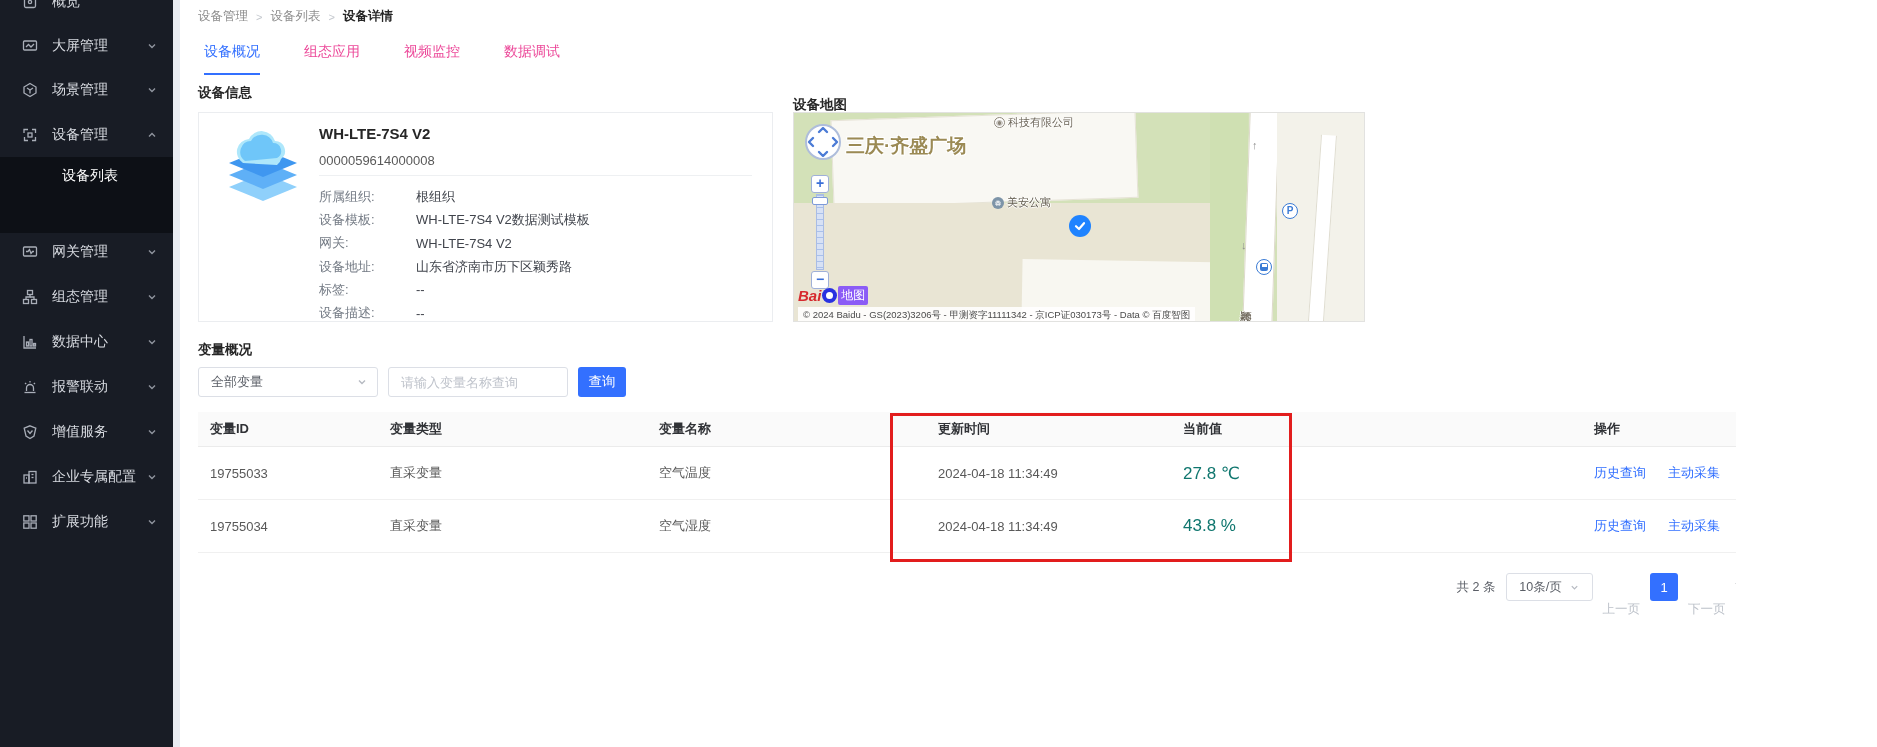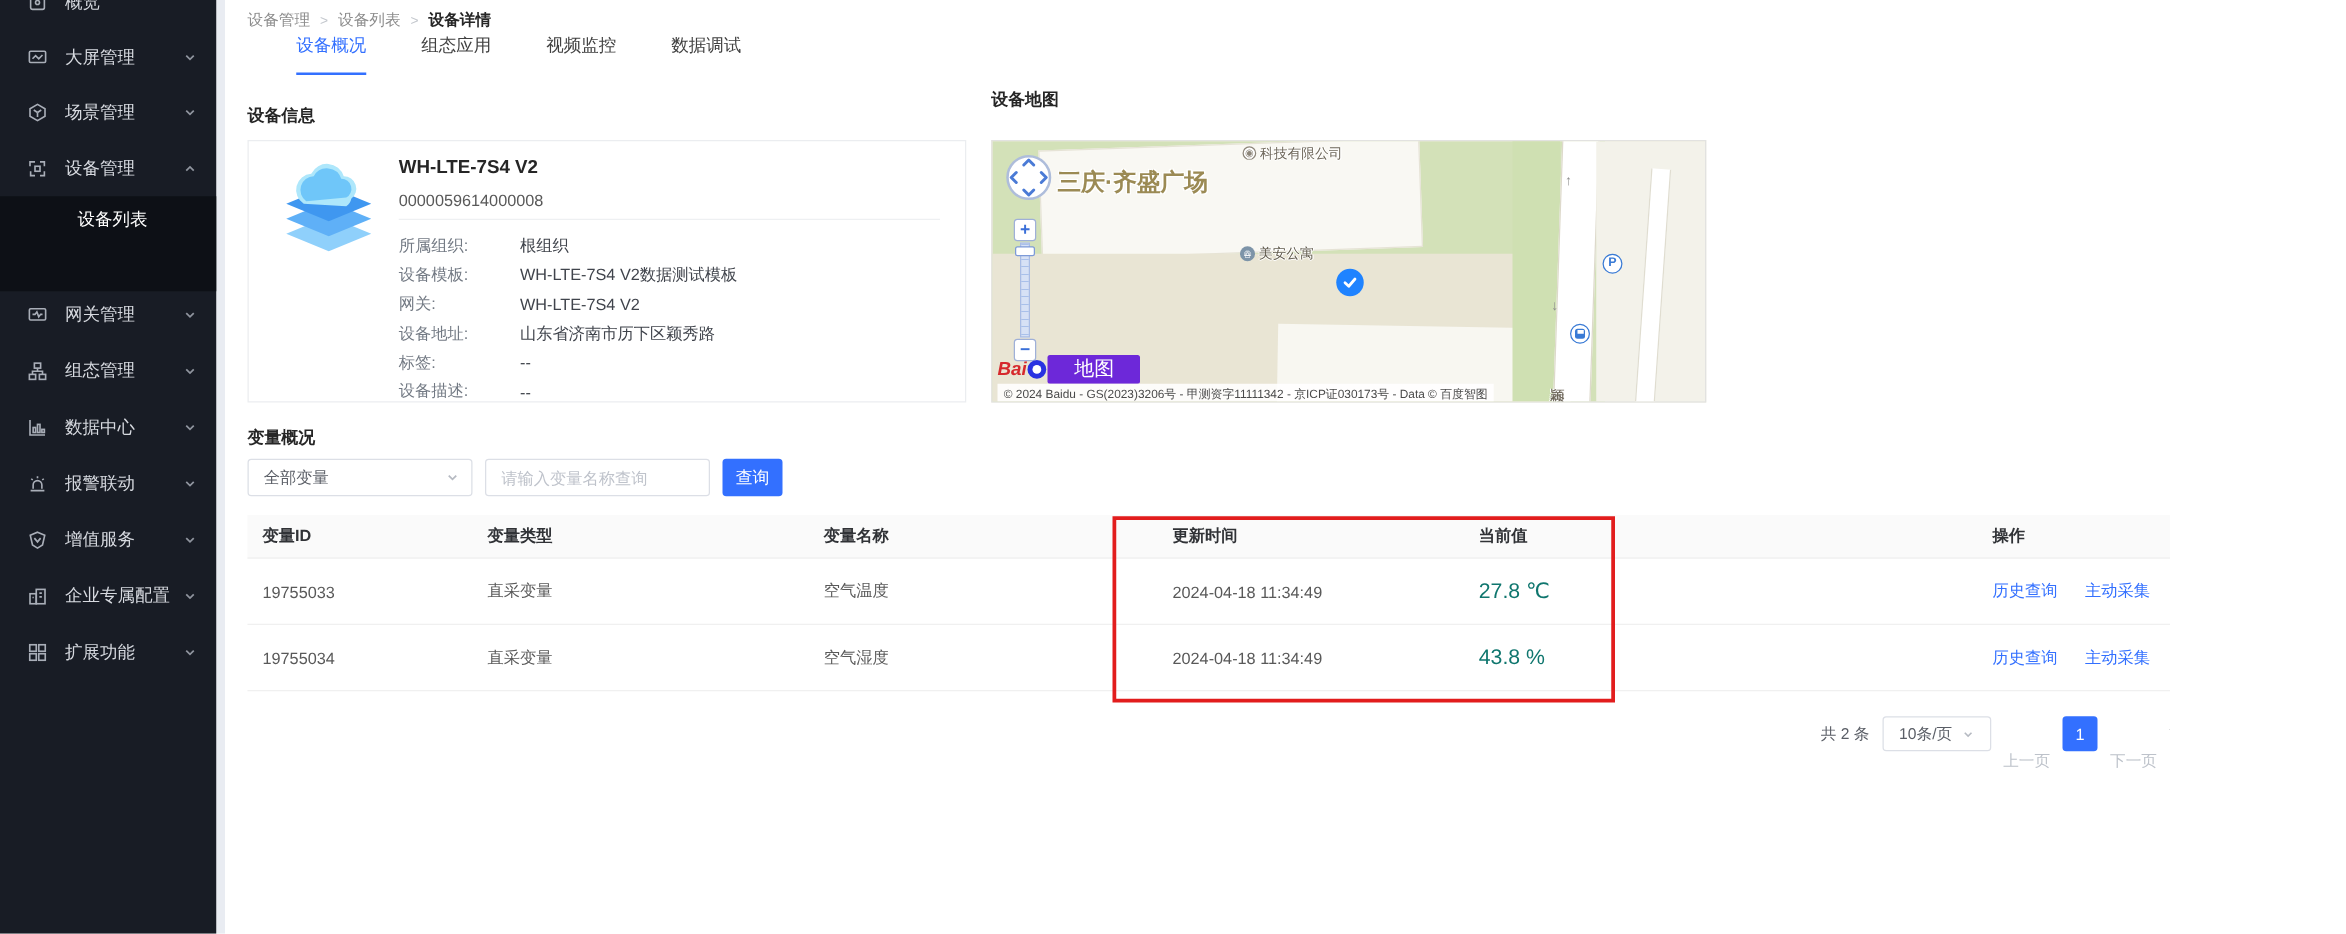--- a/index.html
+++ b/index.html
@@ -20,27 +20,27 @@
   .sub-item { position:absolute; left:0; width:173px; height:38px; display:flex; align-items:center; padding-left:62px; font-size:14px; cursor:pointer; }
   .sub-item.active { color:#ffffff; }
   .sub-item.normal { color:#c8ccd4; }
 
   
   .main { position:absolute; left:180px; top:0; width:1697px; height:747px; background:#fff; }
   .breadcrumb { position:absolute; left:18px; top:8px; font-size:12.5px; color:#8c8c8c; display:flex; align-items:center; gap:8px; }
   .breadcrumb .sep { color:#c3c7cd; font-size:11px; }
   .breadcrumb .bc-last { color:#262626; font-weight:bold; }
 
-  .tabs { position:absolute; left:24px; top:28px; display:flex;margin-left:33px; }
-  .tab { font-size:14px; color:#404040; margin-right:44px; padding-bottom:12px; cursor:pointer; }
+  .tabs { position:absolute; left:24px; top:43px; display:flex; }
+  .tab { font-size:14px; color:#ec4899; margin-right:44px; padding-bottom:12px; cursor:pointer; }
   .tab.active { color:#3370ff; border-bottom:2px solid #3370ff; }
 
   .section-title { position:absolute; font-size:13.5px; font-weight:bold; color:#262626; }
   .t-info { left:18px; top:84px; }
-  .t-map  { left:613px; top:71px; }
+  .t-map  { left:613px; top:96px; }
   .t-var  { left:18px; top:341px; }
 
   
   .info-card { position:absolute; left:18px; top:112px; width:575px; height:210px; border:1px solid #ebedf0; background:#fff; }
   .dev-illustration { position:absolute; left:20px; top:16px; width:88px; height:92px; }
   .dev-name { position:absolute; left:120px; top:12px; font-size:15px; font-weight:bold; color:#262626; }
   .dev-id { position:absolute; left:120px; top:40px; font-size:13px; color:#595959; }
   .info-divider { position:absolute; left:120px; right:20px; top:62px; border-top:1px solid #eef0f2; }
   .fields { position:absolute; left:120px; top:72px; font-size:13px; }
   .frow { height:23.3px; display:flex; align-items:center; }
@@ -80,21 +80,21 @@
   .m-compass { position:absolute; left:10px; top:10px; width:38px; height:38px; }
   .m-zoomin, .m-zoomout { position:absolute; left:17px; width:18px; height:18px; background:#fff; border:1px solid #9fb0d8; border-radius:3px; color:#3a6fd8; font-size:14px; font-weight:bold; text-align:center; line-height:15px; cursor:pointer; }
   .m-zoomin { top:62px; } .m-zoomout { top:158px; }
   .m-ztrack { position:absolute; left:22px; top:81px; width:8px; height:76px; background:#d7e1f5; border:1px solid #a9bce4;
     background-image:repeating-linear-gradient(to bottom,#a9c0ea 0px,#a9c0ea 1px,transparent 1px,transparent 6px); }
   .m-zthumb { position:absolute; left:18px; top:84px; width:16px; height:8px; background:#fff; border:1px solid #7d9ad8; border-radius:2px; }
   .m-logo { position:absolute; left:4px; top:172px; display:flex; align-items:center; height:20px; }
   .m-logo .bai { color:#d6292d; font-size:15px; font-weight:bold; font-style:italic; }
   .m-logo .paw { width:15px; height:15px; border-radius:50%; background:#2932e1; margin:0 1px; position:relative; }
   .m-logo .paw:after { content:""; position:absolute; left:4px; top:4px; width:7px; height:7px; border-radius:50%; background:#fff; }
-  .m-logo .ditu { background:#6d28d9; color:#fff; font-size:16px; padding:1px 21px; border-radius:2px; }
+  .m-logo .ditu { background:#8b5cf6; color:#fff; font-size:12px; padding:1px 3px; border-radius:2px; }
   .m-copyright { position:absolute; left:4px; top:194px; height:16px; background:rgba(255,255,255,.88); font-size:9.5px; color:#4a4a4a; padding:2px 5px; white-space:nowrap; }
 
   
   .v-select { position:absolute; left:18px; top:367px; width:180px; height:30px; border:1px solid #dcdfe6; border-radius:3px; display:flex; align-items:center; font-size:13px; color:#5a5e66; padding-left:12px; cursor:pointer; }
   .v-select .chev { position:absolute; right:10px; color:#b6bac2; width:10px; height:10px; }
   .v-input { position:absolute; left:208px; top:367px; width:180px; height:30px; border:1px solid #dcdfe6; border-radius:3px; font-size:13px; color:#333; padding:0 12px; outline:none; font-family:inherit; }
   .v-input::placeholder { color:#bfc3cb; }
   .v-btn { position:absolute; left:398px; top:367px; width:48px; height:30px; background:#3370ff; color:#fff; border:none; border-radius:3px; font-size:13.5px; cursor:pointer; font-family:inherit; }
 
   

